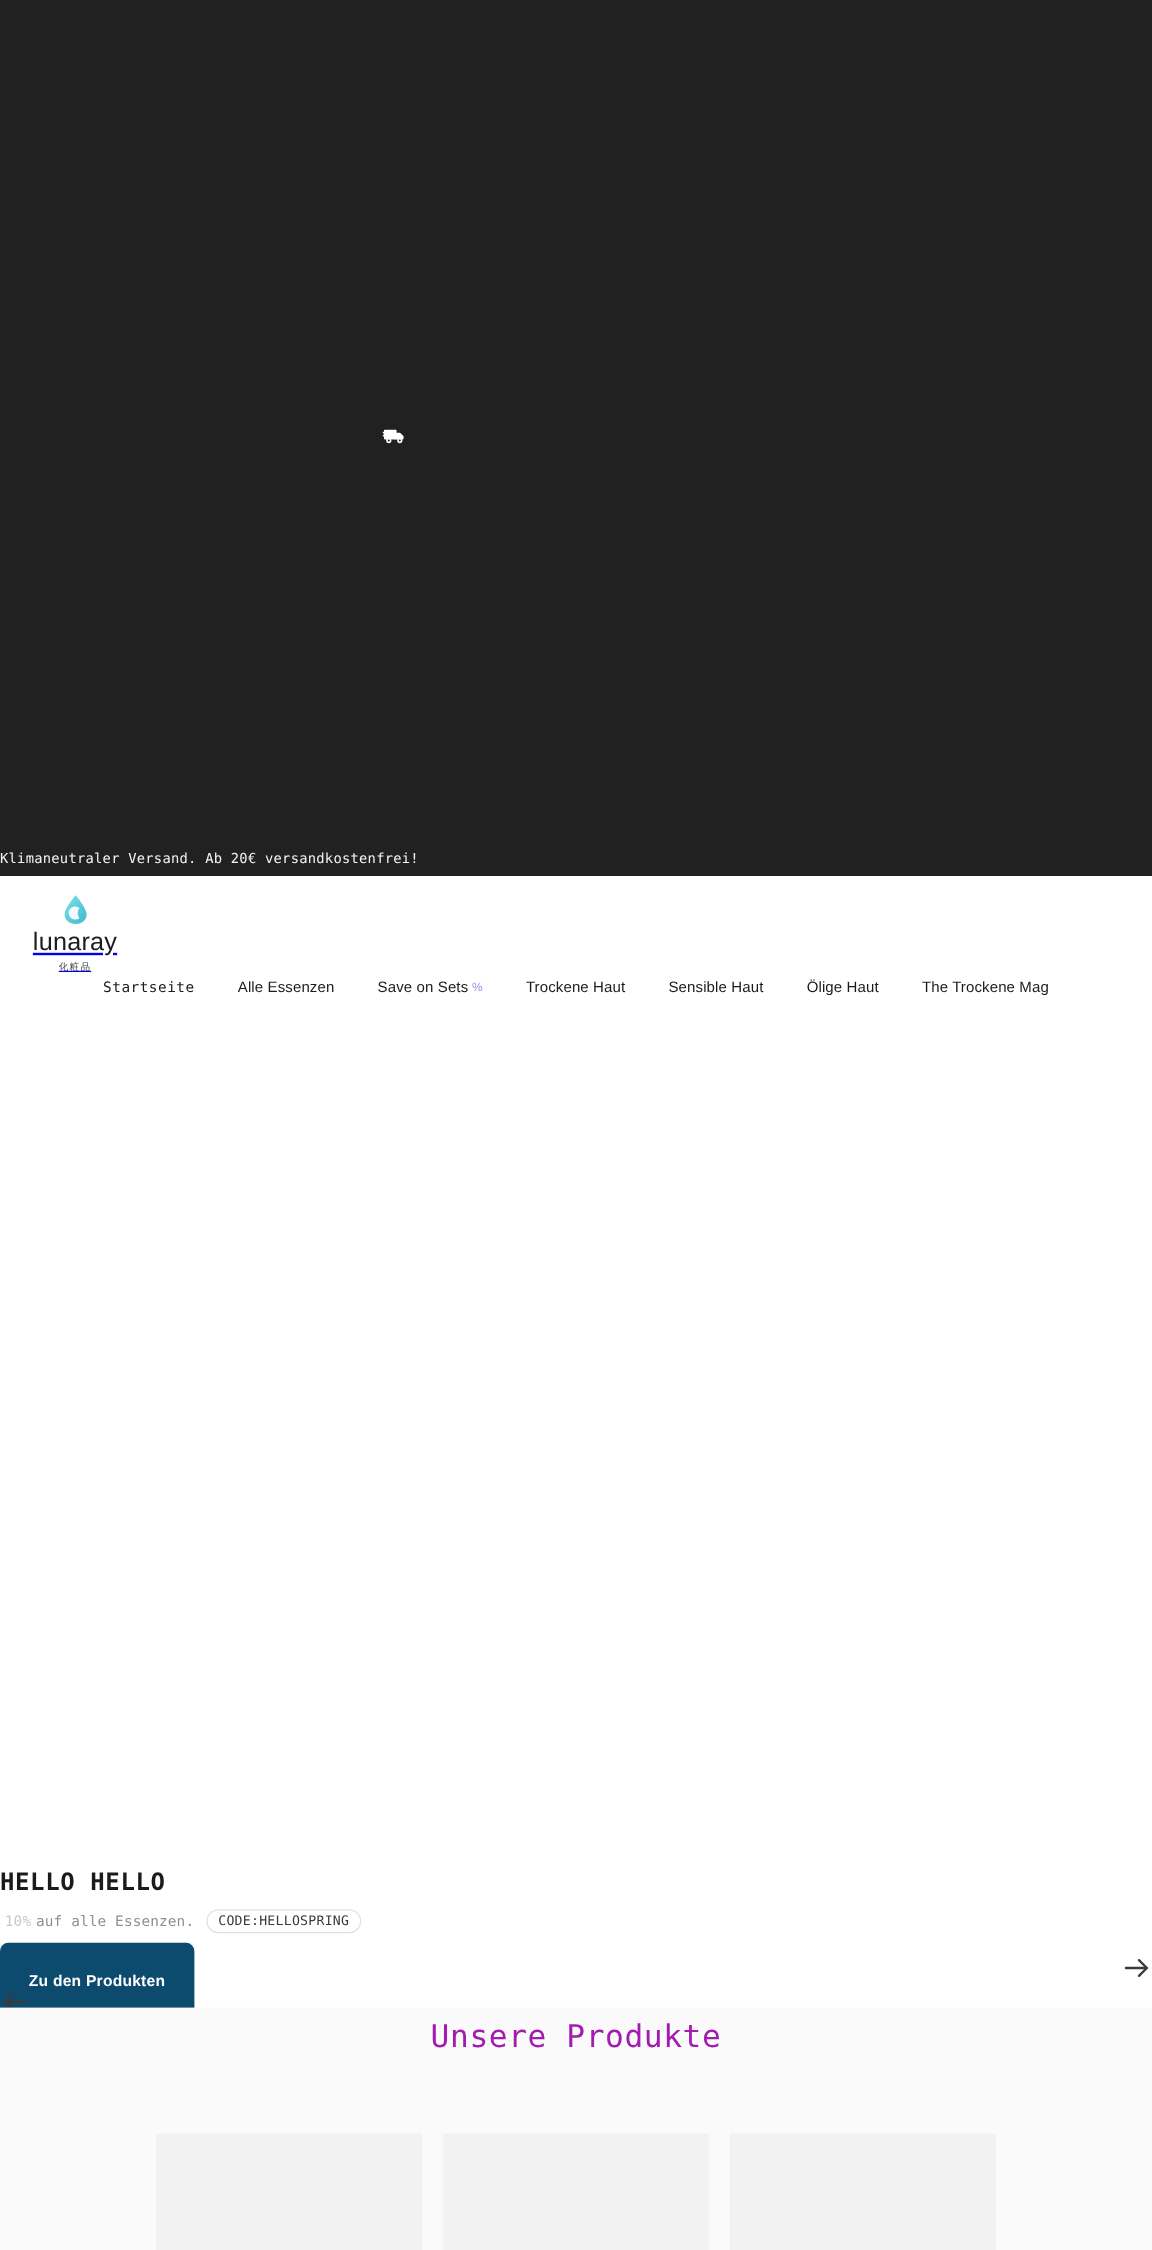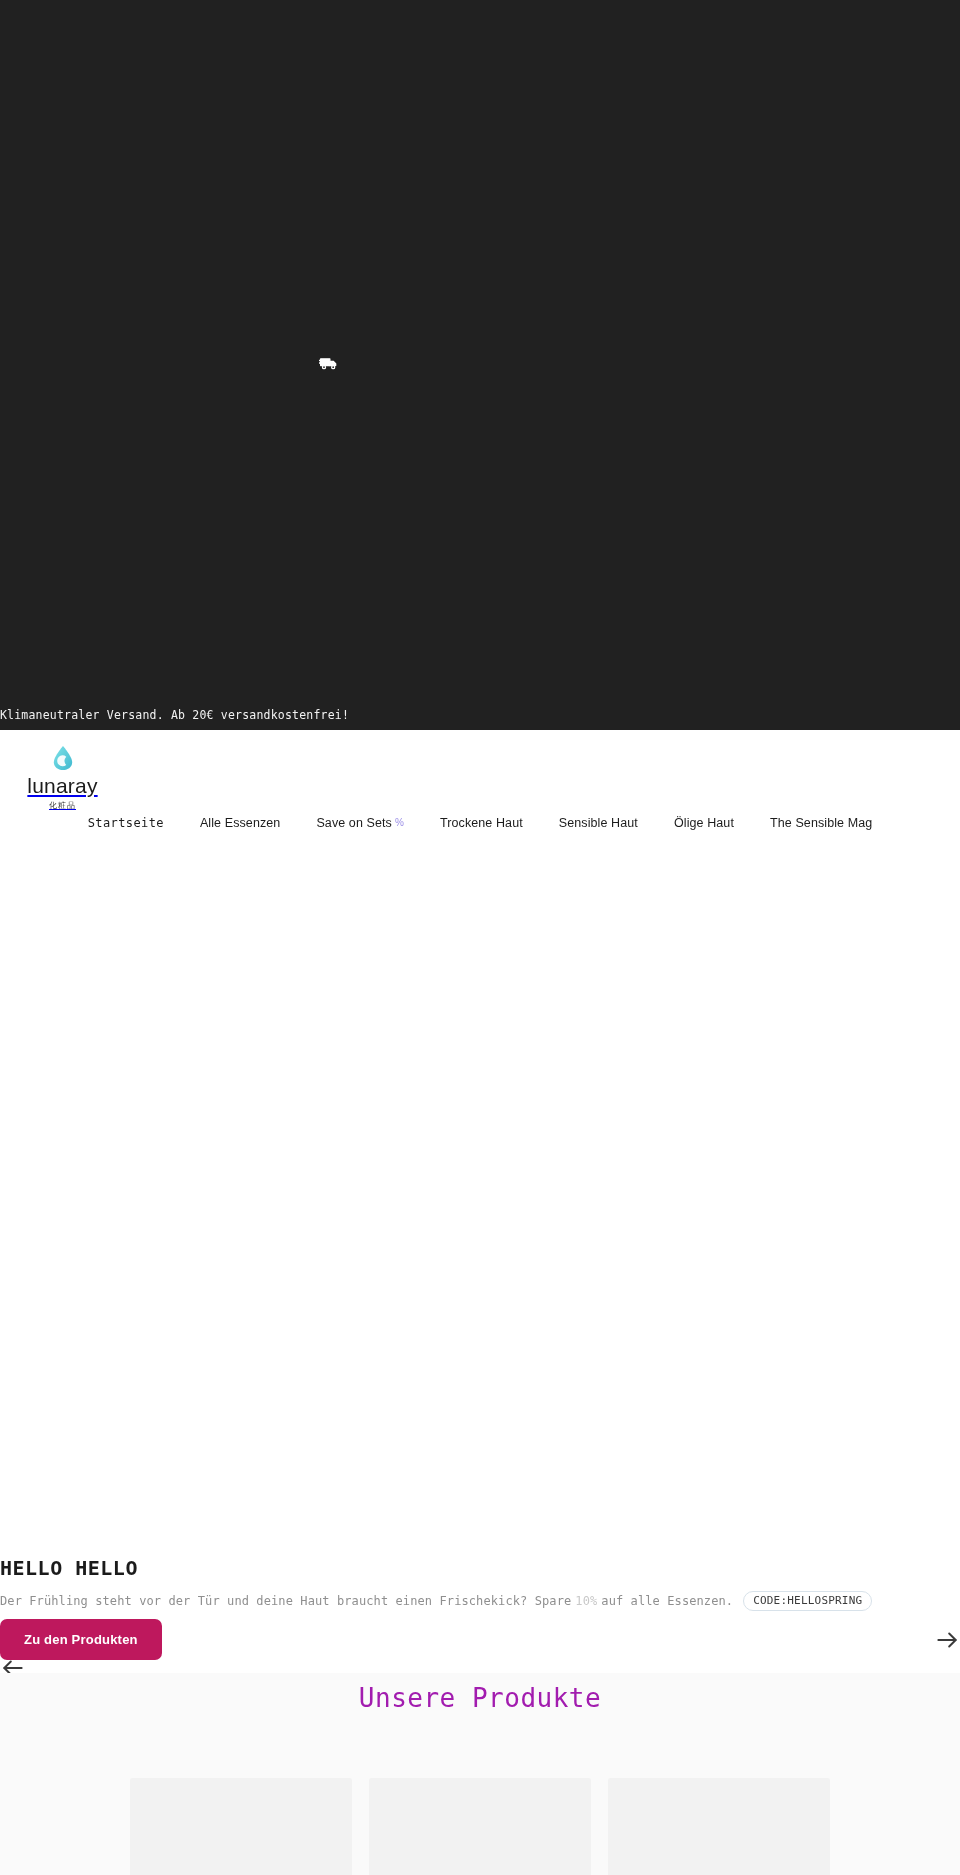--- a/index.html
+++ b/index.html
@@ -167,25 +167,25 @@
     font-family: "DejaVu Sans Mono", "Liberation Mono", monospace;
     font-size: 11px;
     color: #3a3a3a;
     margin-left: 10px;
     background: #ffffff;
     letter-spacing: 0.2px;
   }
   .hero-cta {
     position: absolute;
     left: 0px; top: 1619px;
-    background: #be185d;
+    background: #0c4a6e;
     color: #ffffff;
     border: none;
     border-radius: 7px;
-    padding: 13px 24px;
+    padding: 24px 24px;
     font-size: 13px;
     font-weight: bold;
     font-family: "Liberation Sans", sans-serif;
     cursor: pointer;
     letter-spacing: 0.2px;
   }
   .slide-arrow {
     position: absolute;
     width: 26px; height: 26px;
     color: #3a3a3a;
@@ -267,38 +267,37 @@
   </a>
 </header>
 
 <nav class="mainnav">
   <a class="nav-link active" href="#"><span>Startseite</span></a>
   <a class="nav-link" href="#"><span>Alle Essenzen</span></a>
   <a class="nav-link" href="#"><span>Save on Sets</span><span class="nav-sale-mark">%</span></a>
   <a class="nav-link" href="#"><span>Trockene Haut</span></a>
   <a class="nav-link" href="#"><span>Sensible Haut</span></a>
   <a class="nav-link" href="#"><span>Ölige Haut</span></a>
-  <a class="nav-link" href="#"><span>The Sensible Mag</span></a>
+  <a class="nav-link" href="#"><span>The Trockene Mag</span></a>
 </nav>
 
 <div class="cart-icon">
   <svg width="22" height="22" viewBox="0 0 24 24" fill="none" stroke="currentColor" stroke-width="1.7" stroke-linecap="round" stroke-linejoin="round">
     <path d="M2.5 9h19l-2 11.5H4.5z"></path>
     <path d="M7.5 9 12 3.5 16.5 9"></path>
     <path d="M8.5 13v4M12 13v4M15.5 13v4"></path>
   </svg>
 </div>
 <div class="cart-badge">0</div>
 
 <section class="hero"></section>
 
 <h1 class="hero-title">HELLO HELLO</h1>
 
 <div class="hero-sub">
-  <span>Der Frühling steht vor der Tür und deine Haut braucht einen Frischekick? Spare</span>
   <span class="dim">10%</span>
   <span>auf alle Essenzen.</span>
   <span class="code-pill">CODE:HELLOSPRING</span>
 </div>
 
 <button class="hero-cta">Zu den Produkten</button>
 
 <div class="slide-arrow prev">
   <svg width="26" height="26" viewBox="0 0 24 24" fill="none" stroke="currentColor" stroke-width="1.8" stroke-linecap="round" stroke-linejoin="round">
     <path d="M20 12H4"></path>

